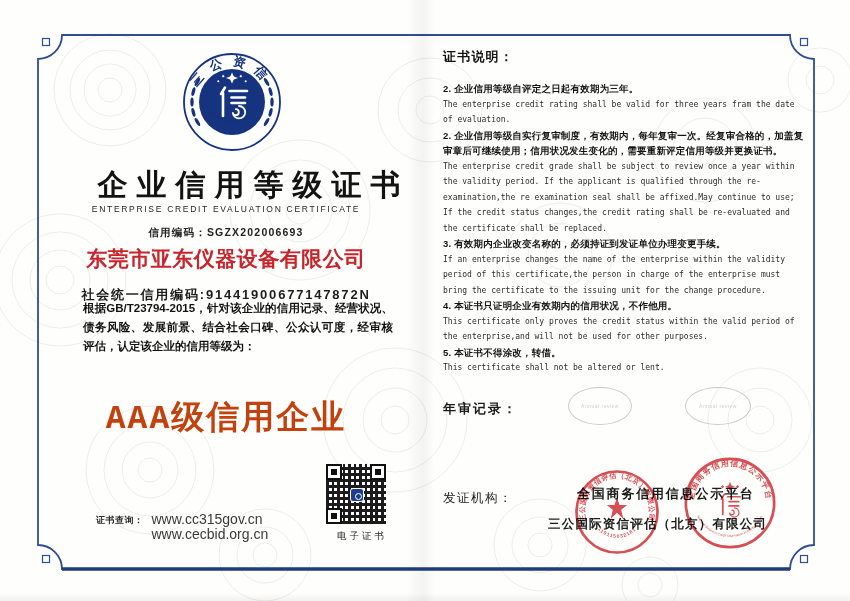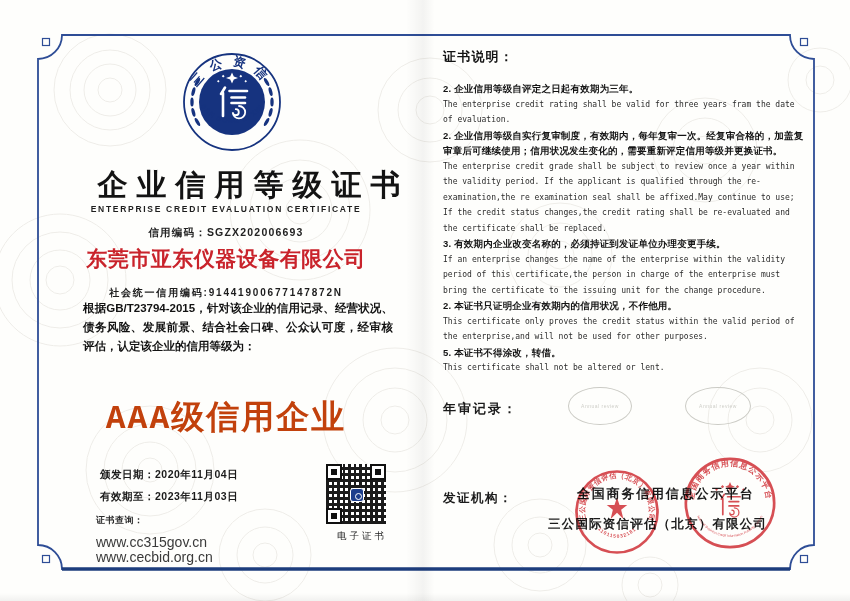--- a/index.html
+++ b/index.html
@@ -12,31 +12,31 @@
         background:linear-gradient(90deg,rgba(0,0,0,0) 0%,rgba(0,0,0,.045) 45%,rgba(0,0,0,0) 75%);}
   .page{position:absolute;z-index:2;}
   .left-page{left:38px;top:35px;width:376px;height:534px;}
   .right-page{left:437px;top:35px;width:377px;height:459px;}
   .abs{position:absolute;}
   .ctr{left:0;right:0;text-align:center;}
   
   .emblem{left:144px;top:17px;width:100px;height:100px;}
   .title-zh{top:130px;font-family:"DejaVu Serif",serif;font-weight:700;font-size:30px;
             letter-spacing:9px;text-indent:9px;color:#131313;white-space:nowrap;margin-left:46px;}
-  .title-en{top:169px;font-weight:700;font-size:8.5px;letter-spacing:1.7px;color:#1e1e1e;white-space:nowrap;}
+  .title-en{top:169px;font-weight:400;font-size:8.5px;letter-spacing:1.7px;color:#1e1e1e;white-space:nowrap;}
   .credit-code{top:191px;font-weight:700;font-size:10.5px;letter-spacing:1.2px;color:#222;}
   .company{top:210px;font-weight:700;font-size:21px;letter-spacing:.5px;color:#c9232b;white-space:nowrap;}
-  .uscc{top:251px;font-weight:600;font-size:10px;letter-spacing:1.8px;color:#1d1d1d;white-space:nowrap;}
+  .uscc{top:251px;font-weight:600;font-size:13px;letter-spacing:1.8px;color:#1d1d1d;white-space:nowrap;}
   .para{left:45px;top:264px;width:310px;font-weight:600;font-size:11.5px;line-height:19px;
         text-align:justify;color:#121212;}
   .rating{top:360px;font-family:Liberation Mono, monospace;font-weight:700;font-size:33px;
           letter-spacing:2px;color:#c2410c;white-space:nowrap;}
   .dates{left:62px;top:428px;font-weight:700;font-size:10.5px;line-height:22px;
          letter-spacing:.5px;color:#1a1a1a;}
-  .query{left:58px;top:477px;display:flex;gap:8px;flex-direction:column;}
+  .query{left:58px;top:477px;display:flex;gap:8px;}
   .query-label{font-weight:700;font-size:9px;color:#2a2a2a;letter-spacing:.5px;padding-top:2px;}
   .query-urls{font-size:14px;line-height:15px;color:#3a3a3a;}
   .qr-wrap{left:287px;top:429px;width:62px;text-align:right;}
   .qr{position:relative;width:60px;height:60px;background:#fff;margin:0 auto;}
   .qr-noise{position:absolute;inset:0;
      background-image:repeating-linear-gradient(90deg,#1b1b1b 0 2.5px,transparent 2.5px 5.5px),
                       repeating-linear-gradient(0deg,#1b1b1b 0 2.5px,#fff 2.5px 6px);}
   .finder{position:absolute;width:12px;height:12px;border:2.5px solid #101010;background:#fff;}
   .finder::after{content:"";position:absolute;left:3px;top:3px;width:6px;height:6px;background:#101010;}
   .f-tl{left:0;top:0}.f-tr{right:0;top:0}.f-bl{left:0;bottom:0}
@@ -49,21 +49,21 @@
   .heading{left:6px;top:13px;font-weight:700;font-size:13px;letter-spacing:1.2px;color:#141414;}
   .clauses{left:6px;top:46px;width:363px;}
   .clauses p{margin:0;}
   .zh{font-weight:700;font-size:9.5px;line-height:15.5px;color:#141414;letter-spacing:.2px;}
   .en{font-family:"DejaVu Sans Mono",monospace;font-size:8px;line-height:15.5px;color:#2b2b2b;}
   .annual-label{left:6px;top:365px;font-weight:600;font-size:13px;letter-spacing:2px;color:#1b1b1b;}
   .stamp-oval{border:1px solid #cbcbc5;border-radius:50%;display:flex;align-items:center;
               justify-content:center;color:#cfcfc9;font-size:5px;letter-spacing:.5px;}
   .oval-1{left:131px;top:352px;width:62px;height:36px;}
   .oval-2{left:248px;top:352px;width:64px;height:36px;}
-  .issuer-label{left:6px;top:455px;font-weight:700;font-size:12.5px;letter-spacing:1.5px;color:#1b1b1b;text-align:right;}
+  .issuer-label{left:6px;top:455px;font-weight:400;font-size:12.5px;letter-spacing:1.5px;color:#1b1b1b;text-align:right;}
   .issuer-1{left:140px;top:450px;font-weight:600;font-size:13px;letter-spacing:1.8px;color:#1b1b1b;white-space:nowrap;}
   .issuer-2{left:111px;top:481px;font-weight:600;font-size:12.5px;letter-spacing:1.2px;color:#1b1b1b;white-space:nowrap;}
   .seal{z-index:3;opacity:.9;mix-blend-mode:multiply;}
   .seal-a{left:135px;top:432px;width:90px;height:90px;}
   .seal-b{left:245px;top:420px;width:96px;height:96px;}
   .paper-edge{position:absolute;left:0;right:0;bottom:0;height:8px;z-index:4;
               background:linear-gradient(rgba(0,0,0,0),rgba(0,0,0,.05));}
 </style>
 </head>
 <body>
@@ -208,24 +208,20 @@
     <div class="abs ctr company">东莞市亚东仪器设备有限公司</div>
 
     <div class="abs ctr uscc">
       <span>社会统一信用编码:</span><span>91441900677147872N</span>
     </div>
 
     <div class="abs para">根据GB/T23794-2015，针对该企业的信用记录、经营状况、债务风险、发展前景、结合社会口碑、公众认可度，经审核评估，认定该企业的信用等级为：</div>
 
     <div class="abs ctr rating">AAA级信用企业</div>
 
-    <div class="abs dates">
-      <div><span>颁发日期：</span><span>2020年11月04日</span></div>
-      <div><span>有效期至：</span><span>2023年11月03日</span></div>
-    </div>
 
     <div class="abs query">
       <div class="query-label">证书查询：</div>
       <div class="query-urls">
         <div>www.cc315gov.cn</div>
         <div>www.cecbid.org.cn</div>
       </div>
     </div>
 
     <div class="abs qr-wrap">
@@ -244,21 +240,21 @@
 
     <div class="abs heading">证书说明：</div>
 
     <div class="abs clauses">
       <p class="zh">2. 企业信用等级自评定之日起有效期为三年。</p>
       <p class="en">The enterprise credit rating shall be valid for three years fram the date of evaluation.</p>
       <p class="zh">2. 企业信用等级自实行复审制度，有效期内，每年复审一次。经复审合格的，加盖复审章后可继续使用；信用状况发生变化的，需要重新评定信用等级并更换证书。</p>
       <p class="en">The enterprise credit grade shall be subject to review once a year within the validity period. If the applicant is qualified through the re-examination,the re examination seal shall be affixed.May continue to use; If the credit status changes,the credit rating shall be re-evaluated and the certificate shall be replaced.</p>
       <p class="zh">3. 有效期内企业改变名称的，必须持证到发证单位办理变更手续。</p>
       <p class="en">If an enterprise changes the name of the enterprise within the validity period of this certificate,the person in charge of the enterprise must bring the certificate to the issuing unit for the change procedure.</p>
-      <p class="zh">2. 本证书只证明企业有效期内的信用状况，不作他用。</p>
+      <p class="zh">4. 本证书只证明企业有效期内的信用状况，不作他用。</p>
       <p class="en">This certificate only proves the credit status within the valid period of the enterprise,and will not be used for other purposes.</p>
       <p class="zh">5. 本证书不得涂改，转借。</p>
       <p class="en">This certificate shall not be altered or lent.</p>
     </div>
 
     <div class="abs annual-label">年审记录：</div>
     <div class="abs stamp-oval oval-1">Annual review</div>
     <div class="abs stamp-oval oval-2">Annual review</div>
 
     <div class="abs issuer-label">发证机构：</div>

